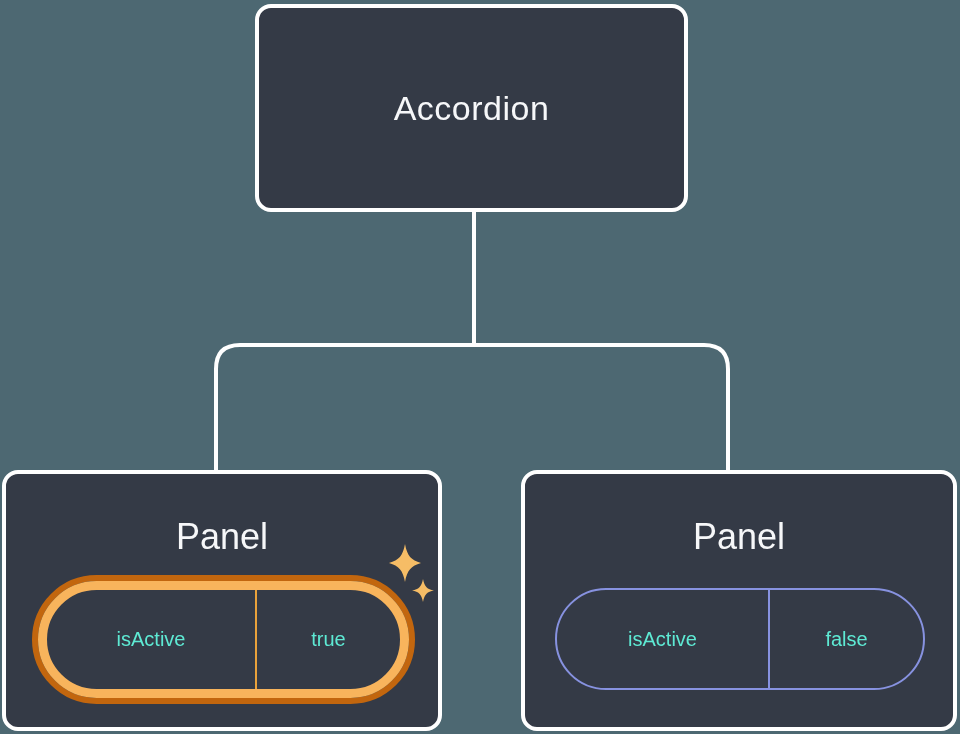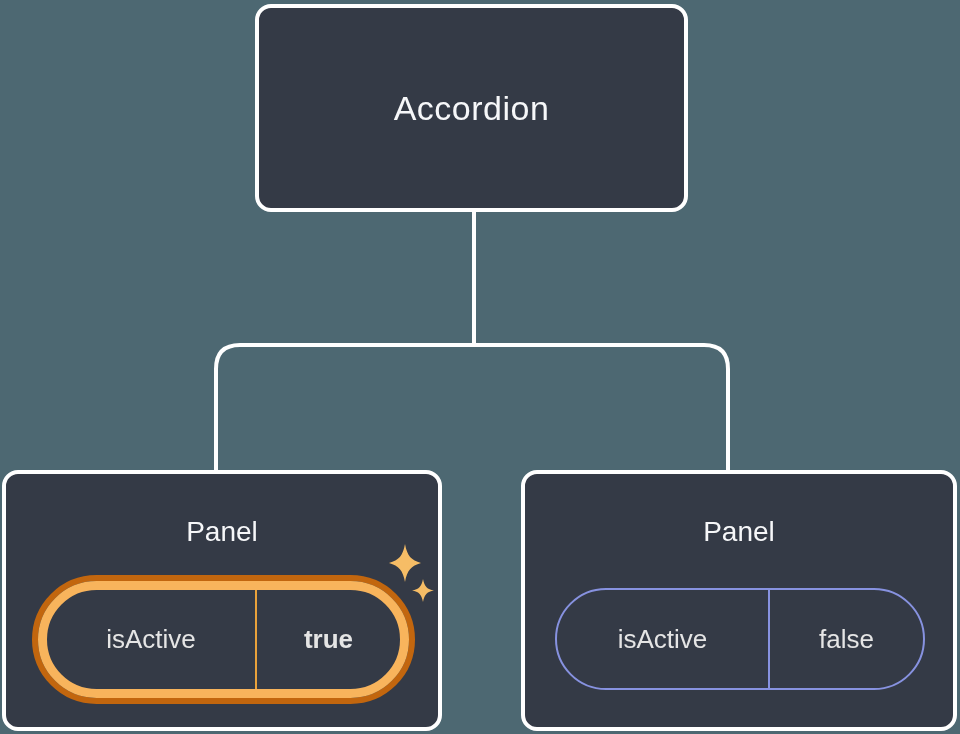--- a/index.html
+++ b/index.html
@@ -37,21 +37,21 @@
     font-size:34px;
     font-weight:500;
     letter-spacing:0.5px;
     color:#f6f7f9;
   }
   .node-panel-left{left:2px;top:470px;width:440px;height:261px;}
   .node-panel-right{left:521px;top:470px;width:436px;height:261px;}
   .panel-title{
     position:absolute;left:0;right:0;top:42px;
     text-align:center;
-    font-size:28px;font-weight:500;
+    font-size:36px;font-weight:500;
     color:#f6f7f9;
   }
   
   .pill-highlight{
     position:absolute;left:26px;top:101px;
     width:383px;height:129px;
     box-sizing:border-box;
     border:6px solid #c2660e;
     border-radius:999px;
     background:transparent;
@@ -71,25 +71,25 @@
     width:370px;height:102px;
     box-sizing:border-box;
     border:2.5px solid #8792e0;
     border-radius:999px;
     display:flex;
     align-items:stretch;
     overflow:hidden;
   }
   .pill-cell{
     display:flex;align-items:center;justify-content:center;
-    font-size:26px;
-    color:#e5e5e5;
+    font-size:20px;
+    color:#5eead4;
   }
   .pill-cell-key-hl{width:208px;}
-  .pill-cell-val-hl{flex:1;font-weight:700;}
+  .pill-cell-val-hl{flex:1;font-weight:400;}
   .pill-cell-key{width:211px;}
   .pill-cell-val{flex:1;text-align:right;}
   .pill-divider{width:2px;}
   .pill-divider-gold{background:#e9a23b;}
   .pill-divider-purple{background:#8792e0;}
 </style>
 </head>
 <body>
 
 <div class="stage">

